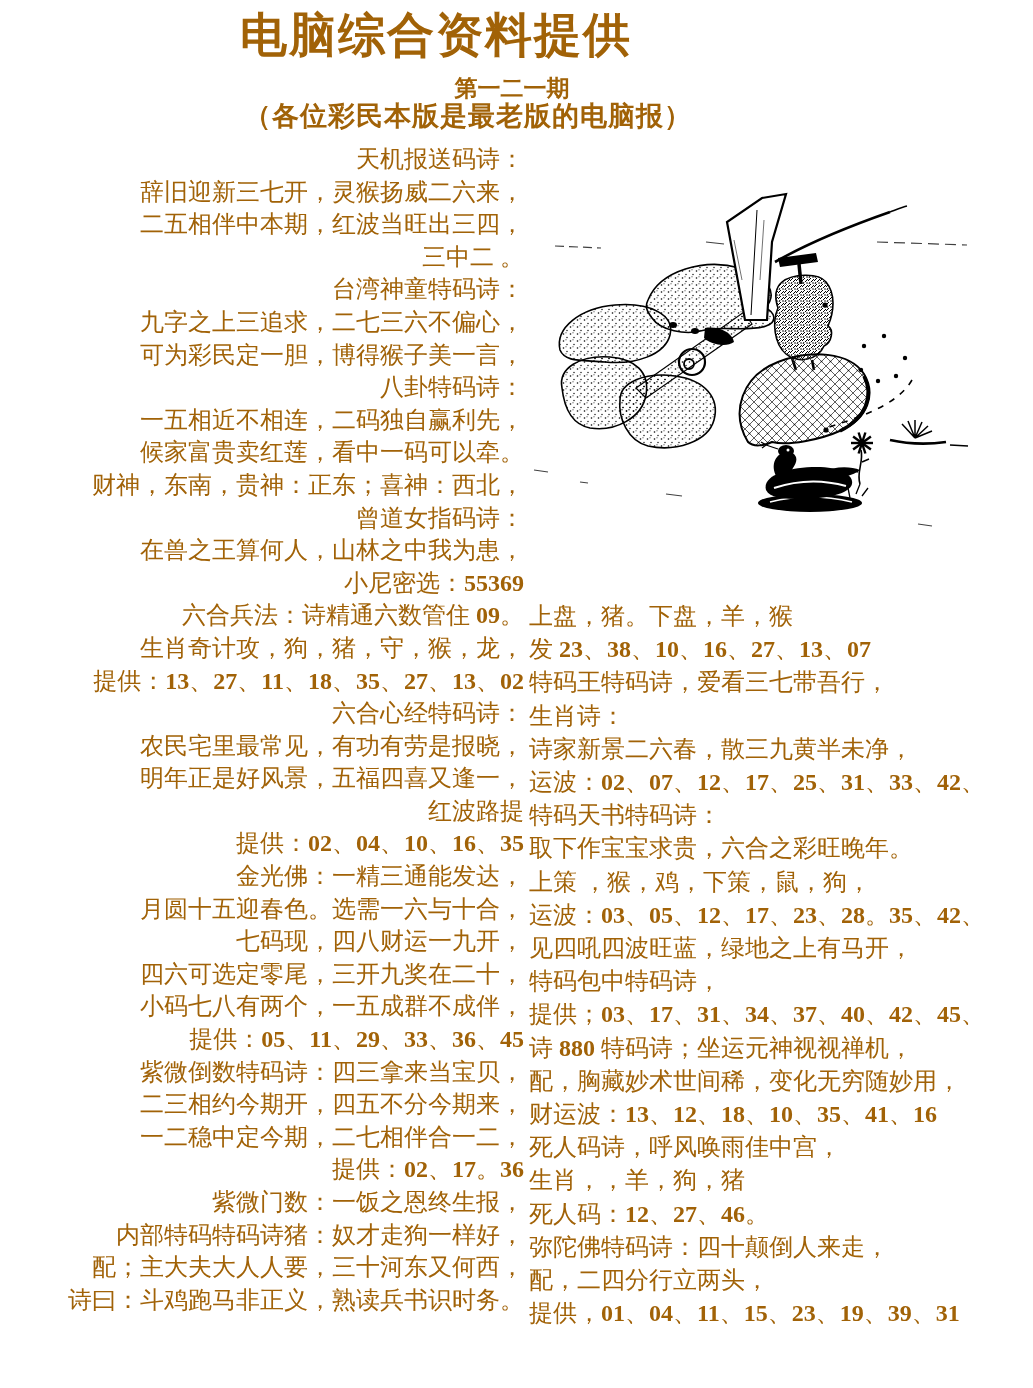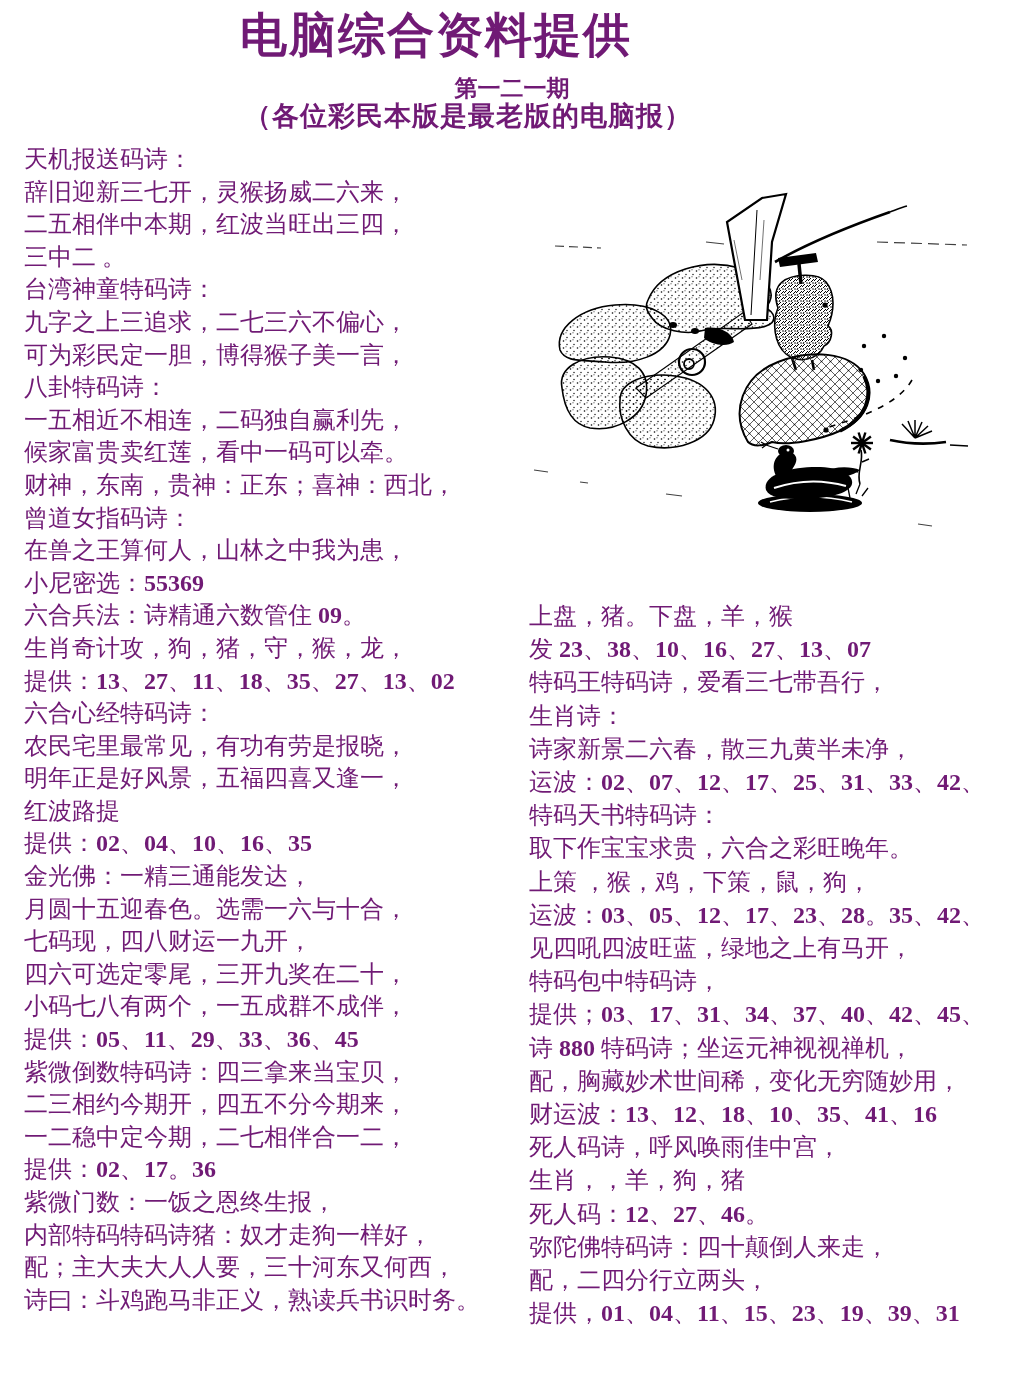--- a/index.html
+++ b/index.html
@@ -1,17 +1,17 @@
 <!DOCTYPE html>
 <html><head>
 <meta charset="utf-8">
 <style>
   html,body{margin:0;padding:0;background:#fff;}
   .page{
-    position:relative;width:980px;height:1388px;background:#ffffff;color:#701a75;
+    position:relative;width:980px;height:1388px;background:#ffffff;color:#a16207;
     font-family:"Liberation Serif","DejaVu Serif",serif;overflow:hidden;
   }
   .title{
     position:absolute;top:4px;left:0;width:100%;text-align:center;
     font-family:"Liberation Sans","DejaVu Sans",sans-serif;
     font-size:47px;font-weight:bold;letter-spacing:2px;transform:translateX(-54px);
     white-space:nowrap;
   }
   .issue{
     position:absolute;top:73px;left:0;width:100%;text-align:center;
@@ -20,21 +20,21 @@
   }
   .note{
     position:absolute;top:98px;left:0;width:100%;text-align:center;
     font-family:"Liberation Sans","DejaVu Sans",sans-serif;
     font-size:27px;font-weight:bold;transform:translateX(-22px);letter-spacing:1px;white-space:nowrap;
   }
   .col p{margin:0;white-space:nowrap;}
   .col b{font-weight:bold;}
   .left-col{
     position:absolute;left:24px;top:143px;width:500px;
-    font-size:24px;line-height:32.6px;
+    font-size:24px;line-height:32.6px;text-align:right;
   }
   .right-col{
     position:absolute;left:529px;top:600px;width:504px;
     font-size:24px;line-height:33.2px;
   }
   .illus{position:absolute;left:520px;top:150px;width:513px;height:440px;}
 </style>
 </head>
 <body>
 

